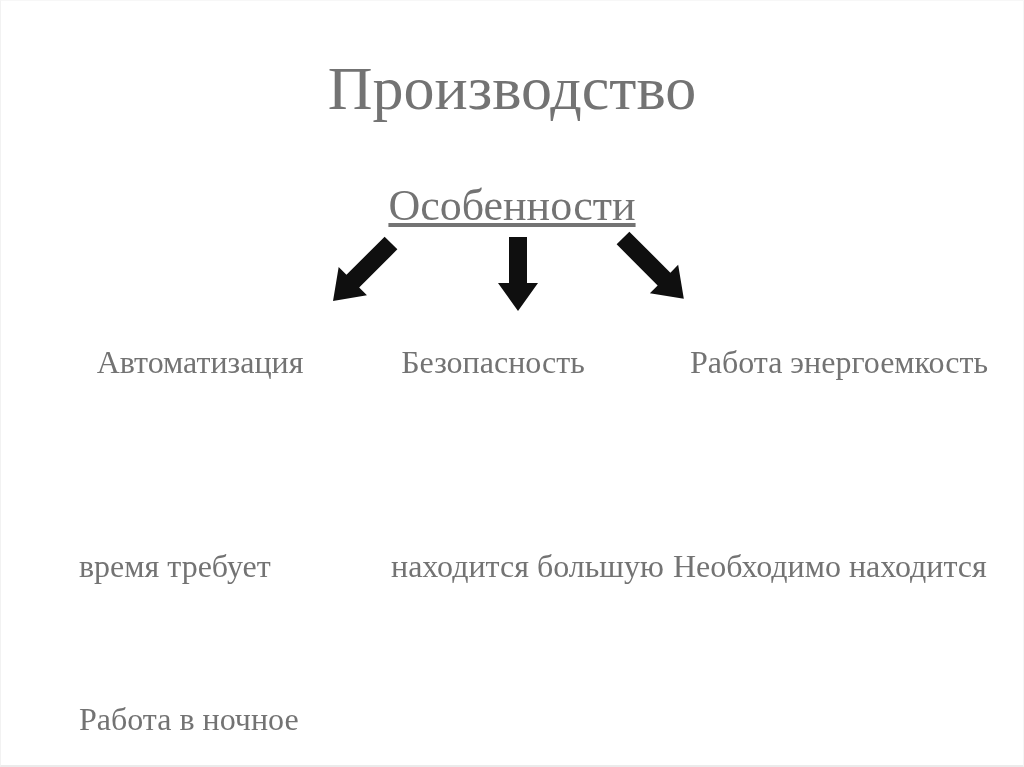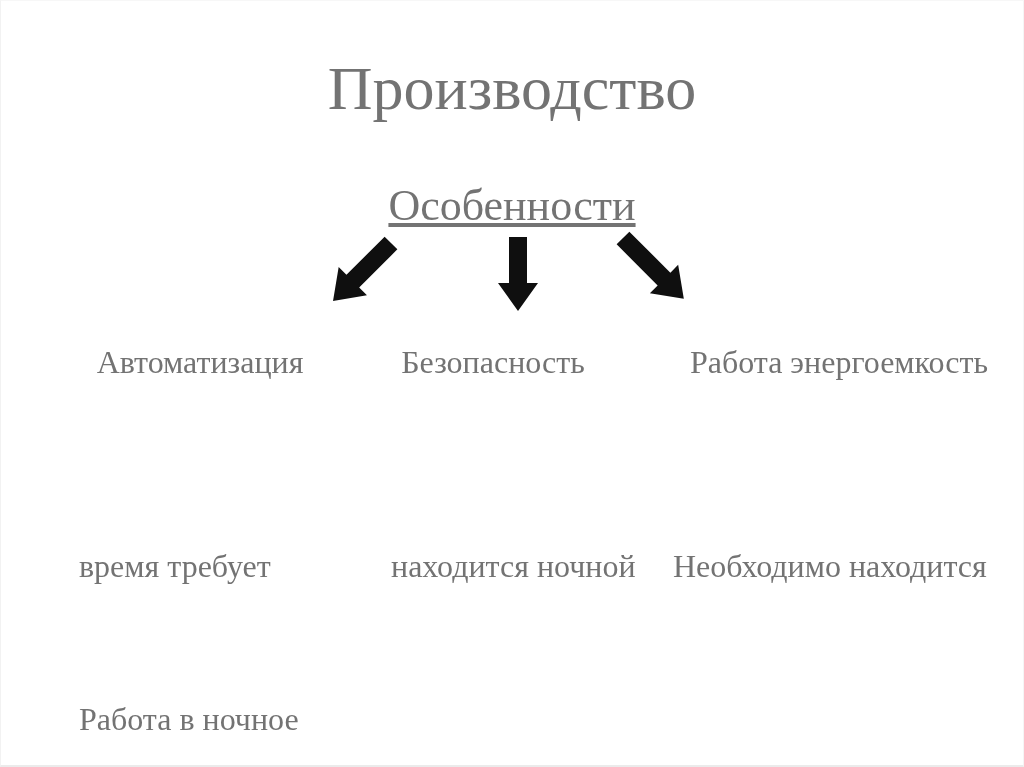--- a/index.html
+++ b/index.html
@@ -67,21 +67,21 @@
 
   <div class="col-body body-0">
     <div>время требует</div>
     <div>Работа в ночное</div>
     
     
     
   </div>
 
   <div class="col-body body-1">
-    <div> находится ночной</div>
+    <div> находится большую</div>
     
     
     
     
   </div>
 
   <div class="col-body body-2">
     <div>Необходимо находится</div>
     
   </div>

